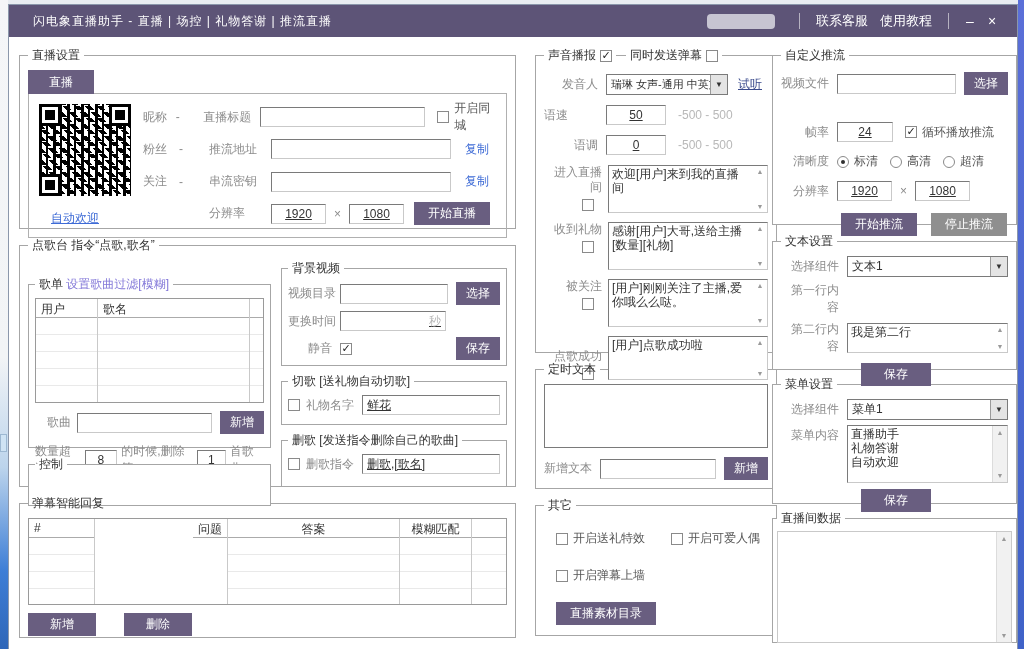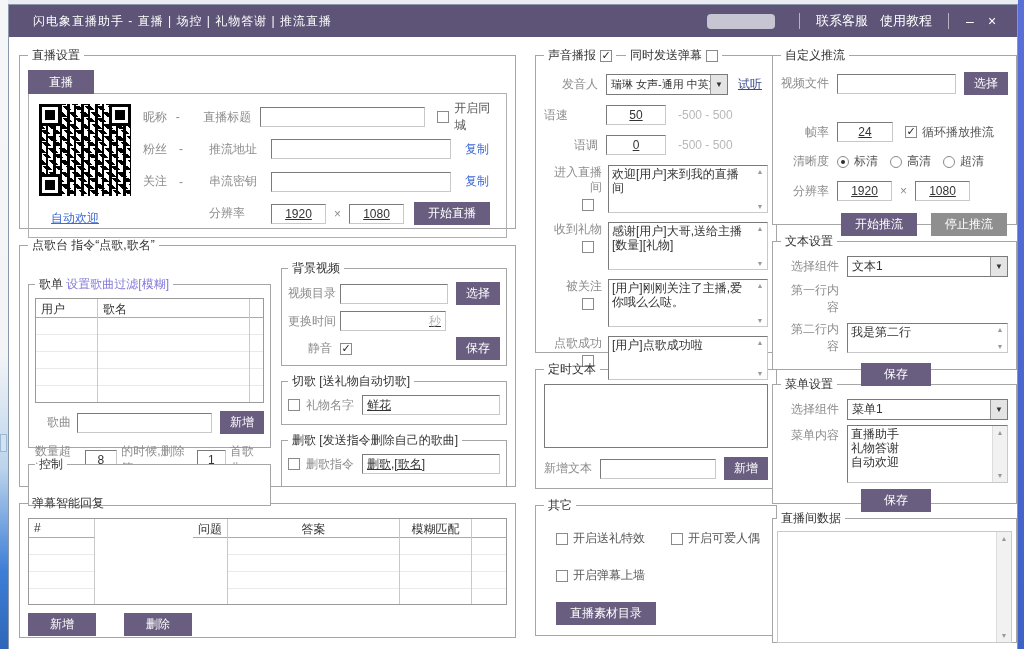--- a/index.html
+++ b/index.html
@@ -370,21 +370,21 @@
             <span class="cb"></span>
           </div>
           <div class="spinbox trigger-box">
             <span class="txt">[用户]刚刚关注了主播,爱你哦么么哒。</span>
             <span class="spincol">
                 <span>▲</span>
                 <span>▼</span>
               </span>
           </div>
         </div>
-        <div class="trigger-row" style="margin-bottom:8px;">
+        <div class="trigger-row" style="margin-bottom:8px;align-items:flex-end;">
           <div class="trigger-lab">
             <span>点歌成功</span>
             <span class="cb"></span>
           </div>
           <div class="spinbox trigger-box" style="height:44px;">
             <span class="txt">[用户]点歌成功啦</span>
             <span class="spincol">
                 <span>▲</span>
                 <span>▼</span>
               </span>

